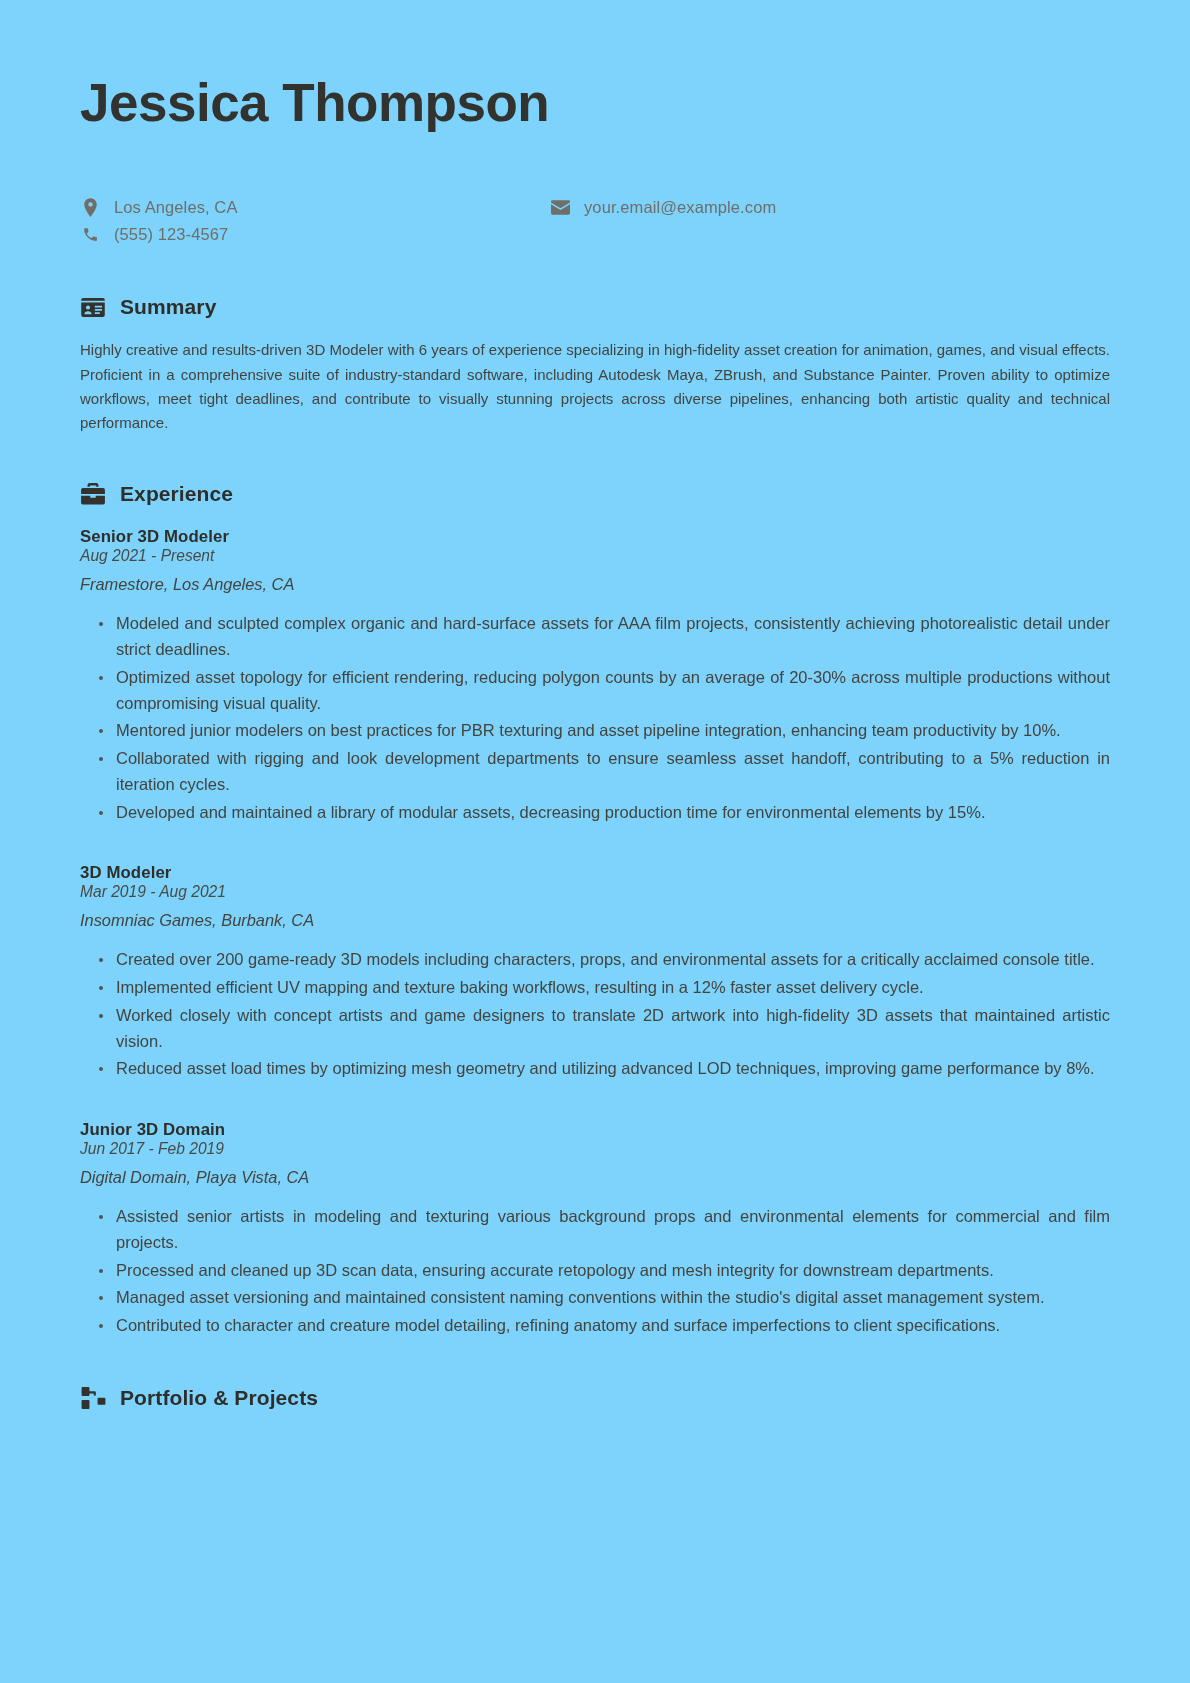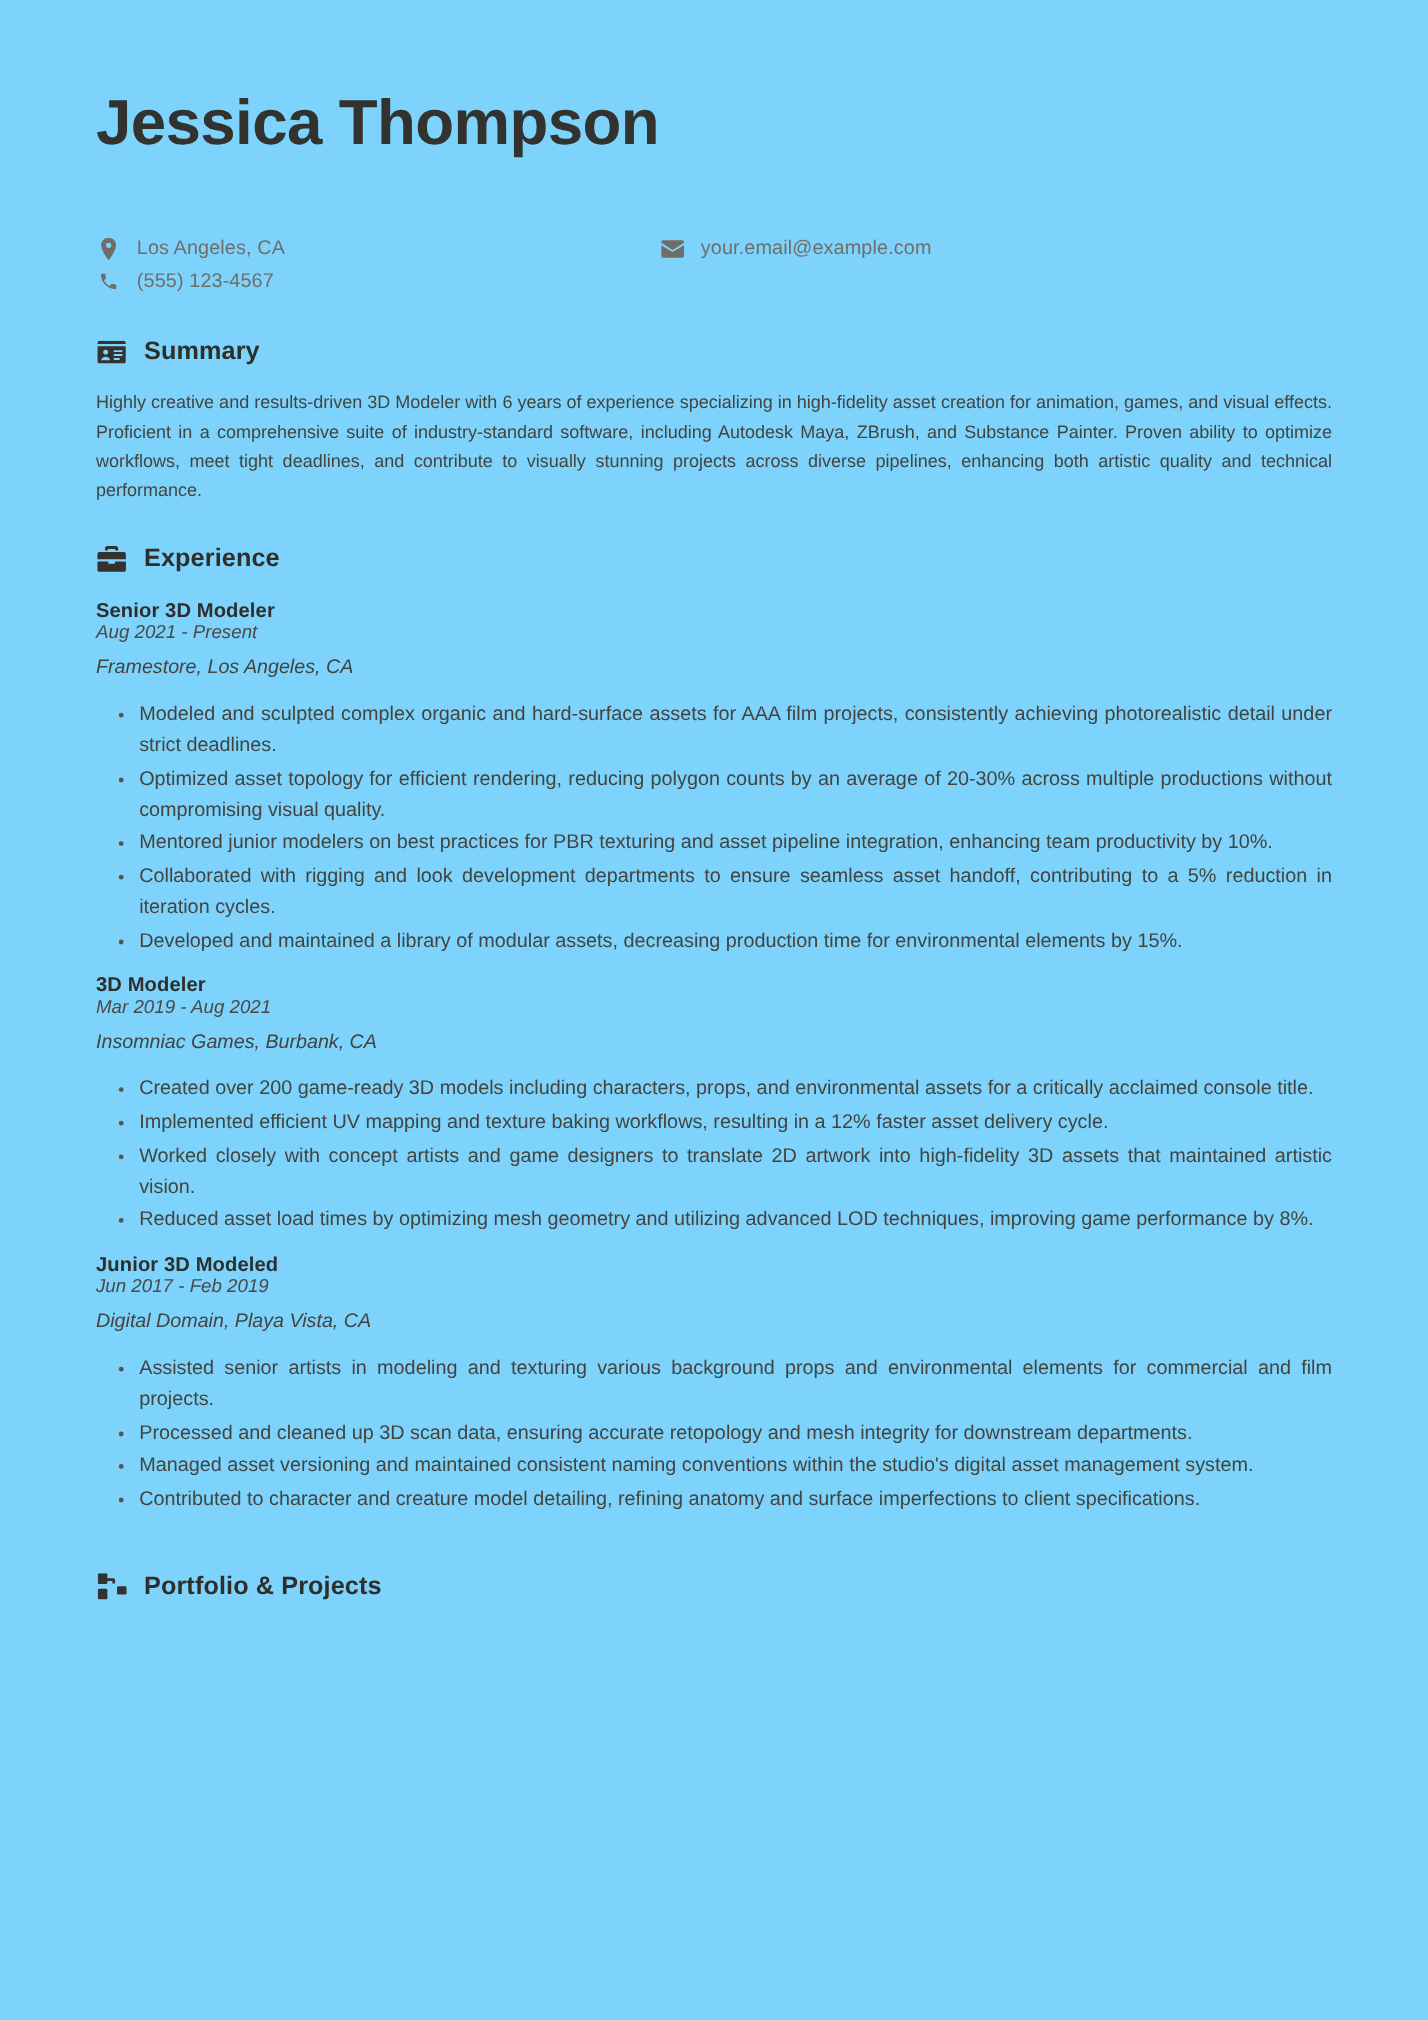--- a/index.html
+++ b/index.html
@@ -54,21 +54,21 @@
     flex: 0 0 20px;
   }
   .contact-item svg { fill: #6f6e69; display: block; }
   .ci-email { grid-column: 2; grid-row: 1; }
 
   
   .section-head {
     display: flex;
     align-items: center;
     gap: 14px;
-    margin-top: 32px;
+    margin-top: 46px;
     margin-bottom: 18px;
   }
   .section-head .sh-ic { width: 26px; height: 26px; display:flex; align-items:center; justify-content:center; }
   .section-head svg { fill: #32322f; display: block; }
   .section-title {
     font-size: 21px;
     font-weight: 700;
     color: #2e2e2b;
     letter-spacing: 0.1px;
   }
@@ -77,21 +77,21 @@
   .summary {
     font-size: 15px;
     line-height: 1.62;
     color: #44443f;
     text-align: justify;
     hyphens: auto;
     -webkit-hyphens: auto;
   }
 
   
-  .job { margin-top: 14px; }
+  .job { margin-top: 38px; }
   .job:first-of-type { margin-top: 20px; }
 
   .job-top {
     display: flex;
     justify-content: space-between;
     align-items: flex-start;
     flex-direction: column;
   }
   .job-title {
     font-size: 16.8px;
@@ -224,21 +224,21 @@
       <ul class="bullets">
         <li>Created over 200 game-ready 3D models including characters, props, and environmental assets for a critically acclaimed console title.</li>
         <li>Implemented efficient UV mapping and texture baking workflows, resulting in a 12% faster asset delivery cycle.</li>
         <li>Worked closely with concept artists and game designers to translate 2D artwork into high-fidelity 3D assets that maintained artistic vision.</li>
         <li>Reduced asset load times by optimizing mesh geometry and utilizing advanced LOD techniques, improving game performance by 8%.</li>
       </ul>
     </div>
 
     <div class="job">
       <div class="job-top">
-        <span class="job-title">Junior 3D Modeled</span>
+        <span class="job-title">Junior 3D Domain</span>
         <span class="job-dates">Jun 2017 - Feb 2019</span>
       </div>
       <div class="job-org">Digital Domain, Playa Vista, CA</div>
       <ul class="bullets">
         <li>Assisted senior artists in modeling and texturing various background props and environmental elements for commercial and film projects.</li>
         <li>Processed and cleaned up 3D scan data, ensuring accurate retopology and mesh integrity for downstream departments.</li>
         <li>Managed asset versioning and maintained consistent naming conventions within the studio's digital asset management system.</li>
         <li>Contributed to character and creature model detailing, refining anatomy and surface imperfections to client specifications.</li>
       </ul>
     </div>

